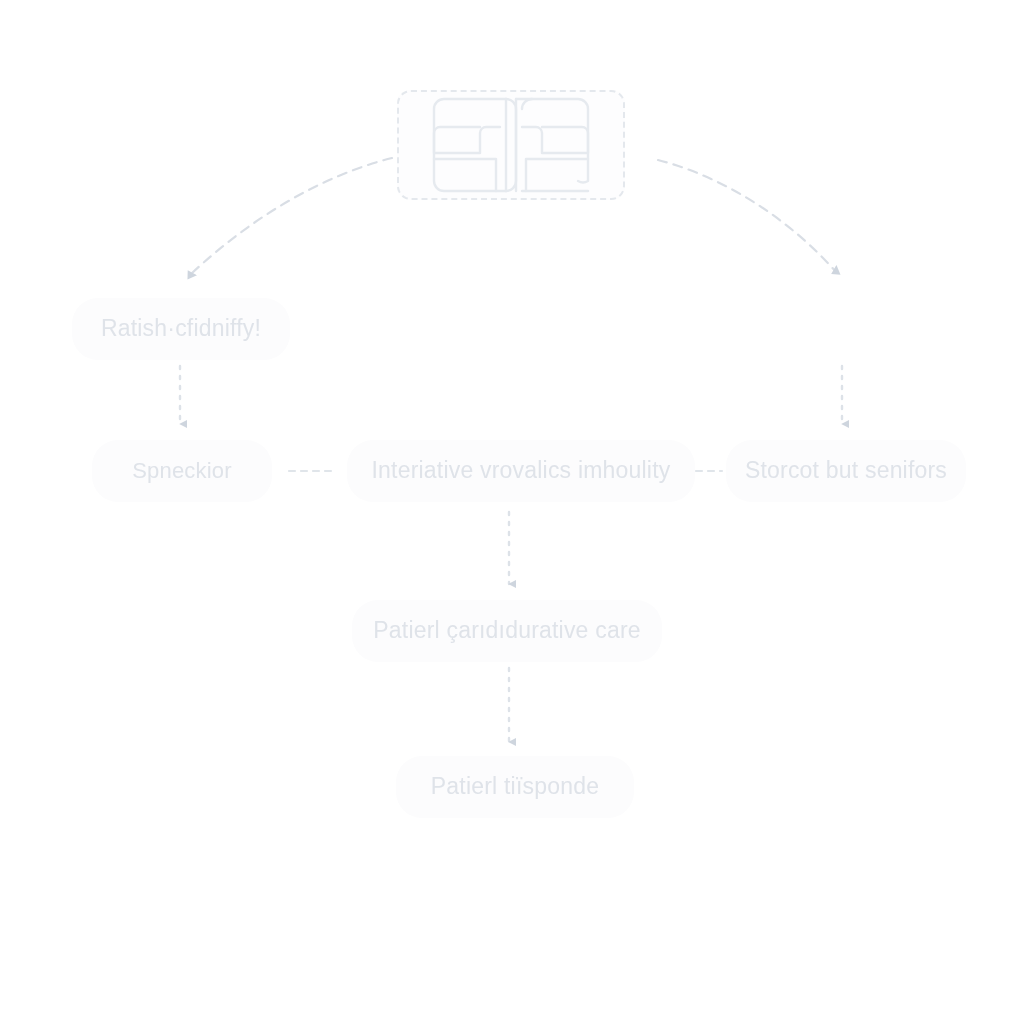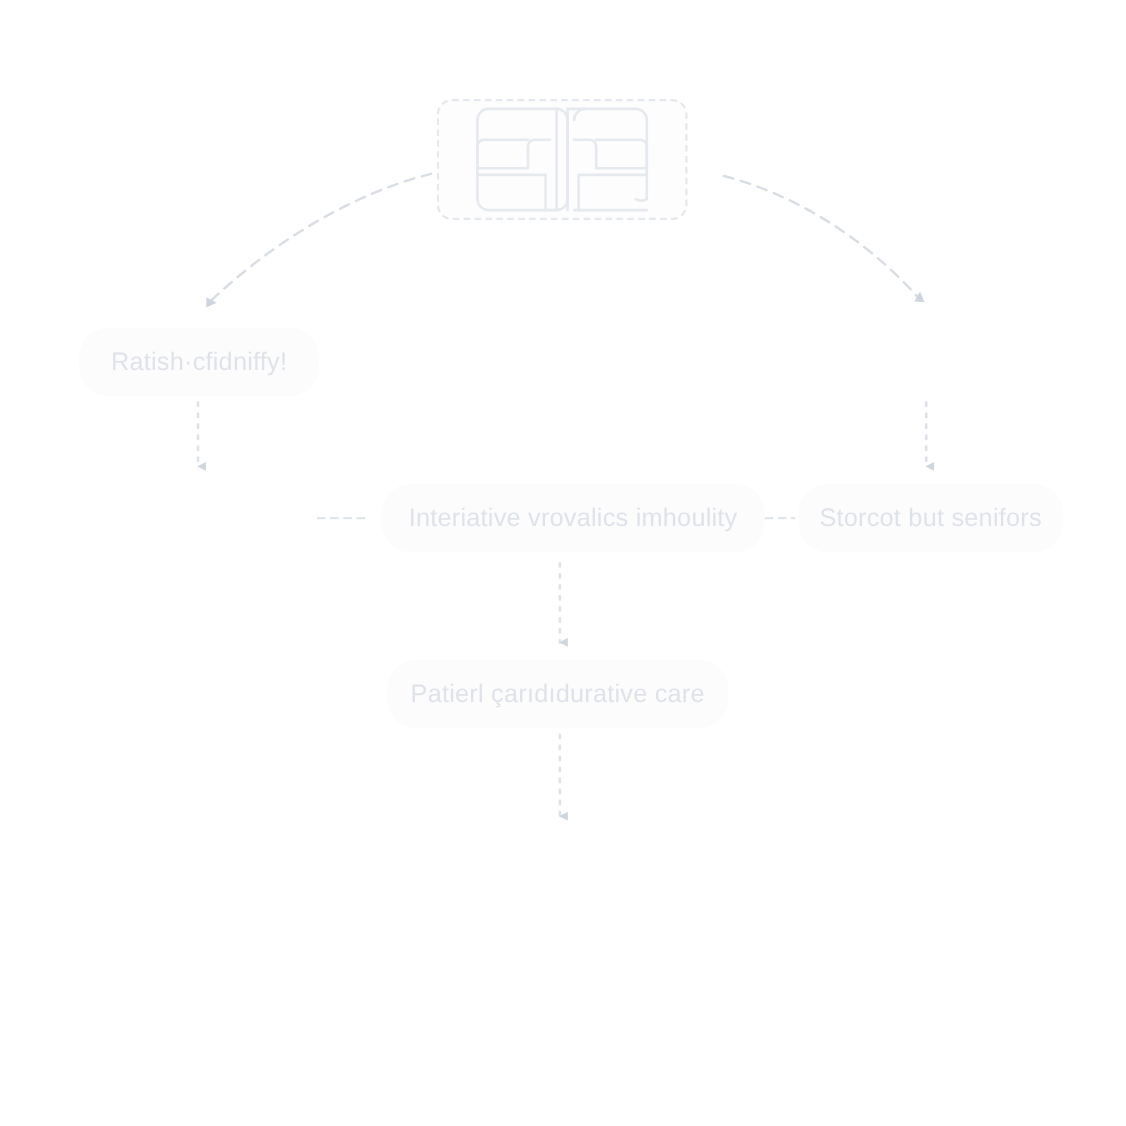--- a/index.html
+++ b/index.html
@@ -128,21 +128,23 @@
           <path d="M170,62 L108,62 L108,94"></path>
           <path d="M104,94 L170,94"></path>
         </g>
       </svg>
     </div>
   </div>
 
   <div class="node" id="node-left-top">Ratish·cfidniffy!</div>
 
 
+  <div class="node node-sm" id="node-left-mid">Spneckior</div>
 
   <div class="node" id="node-center-mid">Interiative vrovalics imhoulity</div>
 
   <div class="node" id="node-right-mid">Storcot but senifors</div>
 
   <div class="node" id="node-center-low">Patierl çarıdıdurative care</div>
 
+  <div class="node" id="node-bottom">Patierl tiïsponde</div>
 
 </div>
 
 </body></html>

